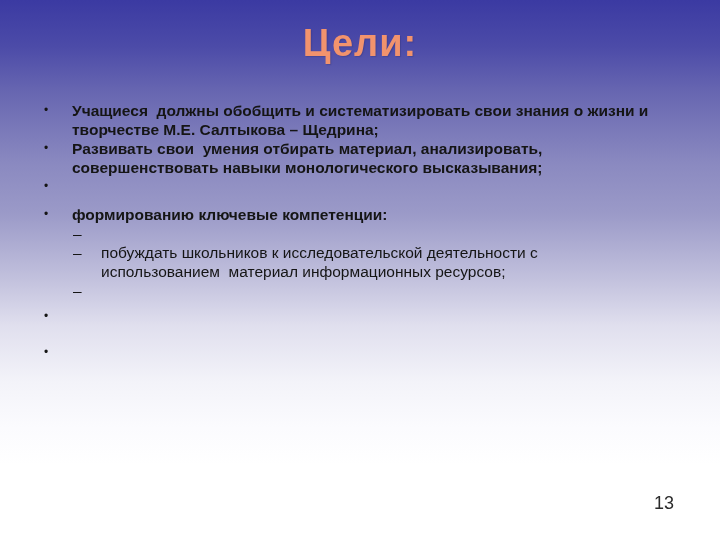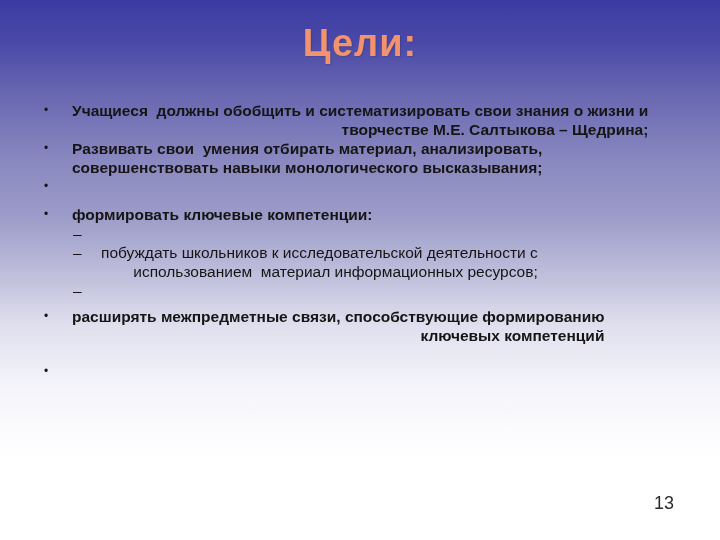--- a/index.html
+++ b/index.html
@@ -28,21 +28,21 @@
     text-shadow: 1px 1px 1px rgba(40,40,90,0.25);
   }
   .content {
     position: absolute;
     top: 101px; left: 40px; width: 640px;
     color: #151515;
     font-size: 15.5px;
     line-height: 19px;
   }
   .row { display: flex; align-items: flex-start; }
-  .row .txt { white-space: pre-wrap; text-align: right; }
+  .row .txt { white-space: pre-wrap; }
   .l1 > .marker {
     flex: none; width: 28px;
     padding-left: 4px;
     font-size: 12px;
     line-height: 19px;
   }
   .l1.bold > .txt { font-weight: bold; }
   .l2 { margin-left: 32px; }
   .l2 > .marker {
     flex: none; width: 28px;
@@ -80,40 +80,38 @@
 совершенствовать навыки монологического высказывания;</span>
       </div>
       <div class="row l1 bold">
         <span class="marker">•</span>
       </div>
     </div>
 
     <div class="group-competencies">
       <div class="row l1 bold">
         <span class="marker">•</span>
-        <span class="txt">формировать ключевые компетенции:</span>
+        <span class="txt">формированию ключевые компетенции:</span>
       </div>
       <div class="row l2">
         <span class="marker">–</span>
       </div>
       <div class="row l2">
         <span class="marker">–</span>
         <span class="txt">побуждать школьников к исследовательской деятельности с
 использованием  материал информационных ресурсов;</span>
       </div>
       <div class="row l2">
         <span class="marker">–</span>
       </div>
     </div>
 
     <div class="group-interdisciplinary">
       <div class="row l1 bold">
         <span class="marker">•</span>
-        <span class="txt">расширять межпредметные связи, способствующие формированию
-ключевых компетенций</span>
       </div>
     </div>
 
     <div class="group-presentation">
       <div class="row l1 bold">
         <span class="marker">•</span>
       </div>
     </div>
 
   </div>

